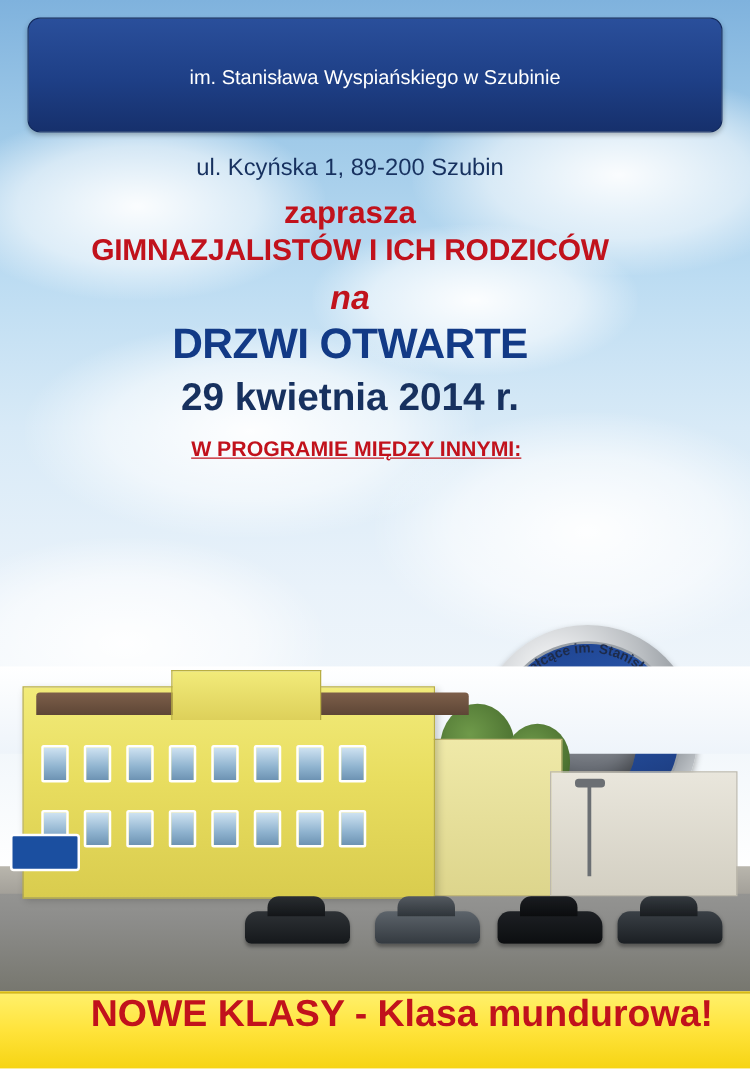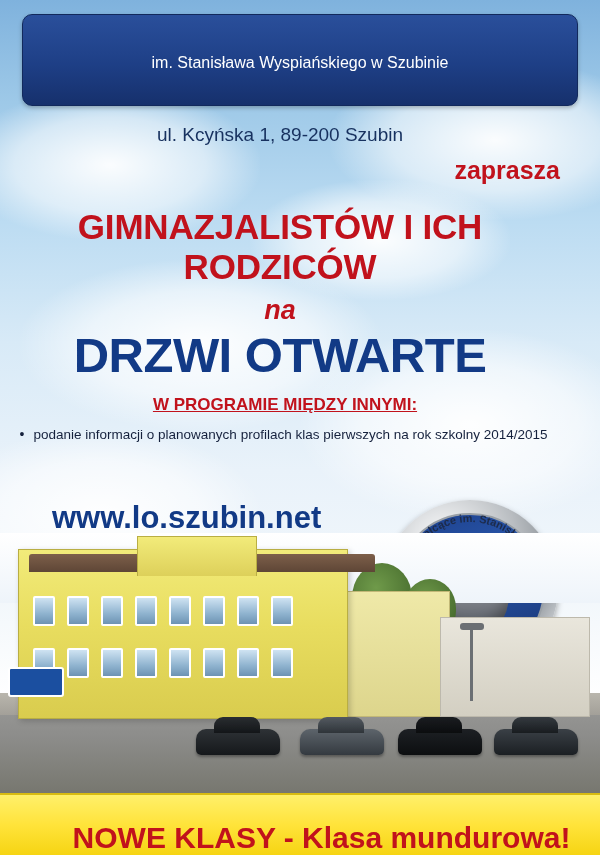--- a/index.html
+++ b/index.html
@@ -66,39 +66,38 @@
   .line-address {
     color: #17315f;
     font-size: 19px;
     margin-top: 12px;
   }
   .line-invites {
     color: #c1121c;
     font-size: 25px;
     font-weight: bold;
     margin-top: 10px;
-    text-align: right;
   }
   .line-target {
     color: #c1121c;
-    font-size: 35px;
-    font-weight: bold;
-    margin-top: 22px;
+    font-size: 24px;
+    font-weight: bold;
+    margin-top: 2px;
     letter-spacing: -0.2px;
   }
   .line-na {
     color: #c1121c;
     font-size: 27px;
     font-weight: bold;
     margin-top: 8px;
     font-style: italic;
   }
   .line-main {
     color: #123a86;
-    font-size: 49px;
+    font-size: 34px;
     font-weight: bold;
     margin-top: 4px;
     letter-spacing: -0.5px;
     line-height: 1.05;
   }
   .line-date {
     color: #17315f;
     font-size: 31px;
     font-weight: bold;
     margin-top: 6px;
@@ -297,21 +296,21 @@
     width: 56px; height: 30px;
     background: #1b4fa0; border: 2px solid #ffffff; border-radius: 3px;
   }
 
   
   .footer {
     position: absolute;
     left: 0; bottom: 0; width: 600px; height: 62px;
     background: linear-gradient(180deg,#fff06a 0%, #ffe33a 50%, #f6d413 100%);
     border-top: 2px solid #d8bb12;
-    display: flex; align-items: flex-end; justify-content: center; padding-left: 43px;
+    display: flex; align-items: flex-start; justify-content: center; padding-left: 43px;
   }
   .footer-text {
     color: #c1121c;
     font-size: 30px;
     font-weight: bold;
     text-align: center;
   }
 </style>
 </head>
 <body>
@@ -328,28 +327,27 @@
   <div class="header">
     <div class="header-sub">im. Stanisława Wyspiańskiego w Szubinie</div>
   </div>
 
   <div class="center-col">
     <div class="line-address">ul. Kcyńska 1, 89-200 Szubin</div>
     <div class="line-invites">zaprasza</div>
     <div class="line-target">GIMNAZJALISTÓW I ICH RODZICÓW</div>
     <div class="line-na">na</div>
     <div class="line-main">DRZWI OTWARTE</div>
+    <div class="line-date">29 kwietnia 2014 r.</div>
     <div class="line-program">W PROGRAMIE MIĘDZY INNYMI:</div>
 
     <div class="bullets">
-      <div class="bullet">podanie informacji o planowanych profilach klas pierwszych na rok szkolny 2014/2015</div>
     </div>
   </div>
 
-  <div class="www">www.lo.szubin.net</div>
 
   <div class="logo">
     <div class="logo-inner">
       <div class="logo-portrait"></div>
       <div class="logo-bottom-text">w Szubinie</div>
     </div>
     <svg class="logo-ring-text" viewBox="0 0 176 176">
       <defs>
         <path id="ringpath" d="M 22,88 A 66,66 0 0 1 154,88" fill="none"></path>
       </defs>

